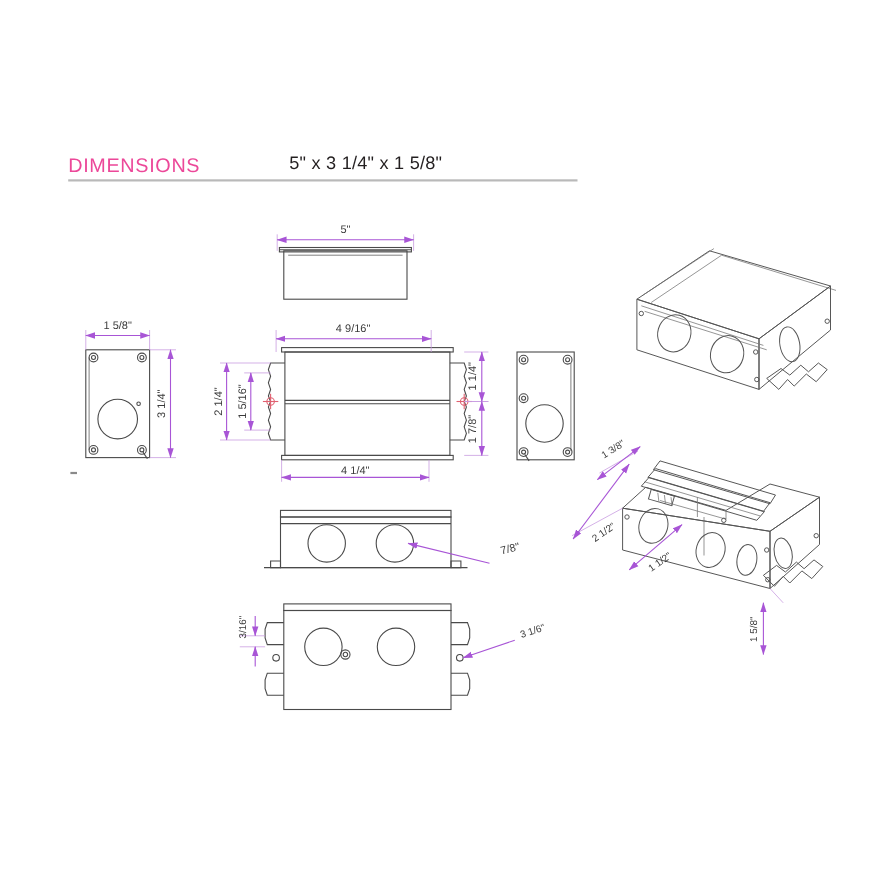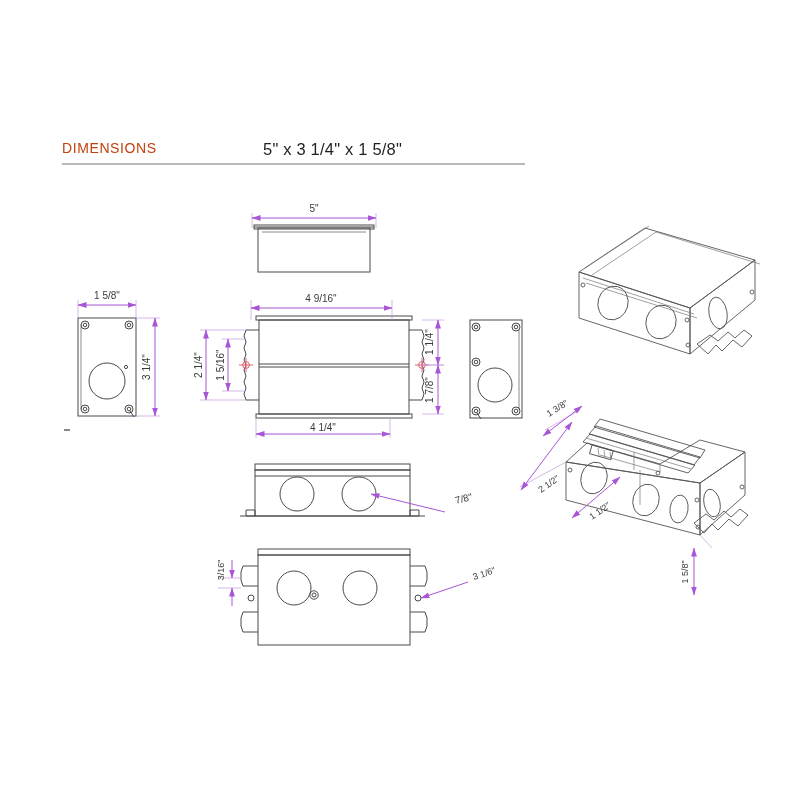--- a/index.html
+++ b/index.html
@@ -5,21 +5,21 @@
   html,body{margin:0;padding:0;}
   body{
     width:800px;height:800px;background:#ffffff;
     font-family:"Liberation Sans", sans-serif;
     color:#231f20;overflow:hidden;position:relative;
   }
   #stage{position:absolute;left:0;top:0;width:800px;height:800px;}
 
   .hdr-title{
     position:absolute;left:62px;top:140px;
-    font-size:14px;letter-spacing:.6px;color:#c2410c;
+    font-size:18px;letter-spacing:.6px;color:#ec4899;
     font-family:"Liberation Sans", sans-serif;
   }
   .hdr-spec{
     position:absolute;left:263px;top:140px;
     font-size:16.5px;letter-spacing:.2px;color:#231f20;
   }
   .hdr-rule{
     position:absolute;left:62px;top:163px;width:463px;height:2px;
     background:#b9b9b9;
   }

